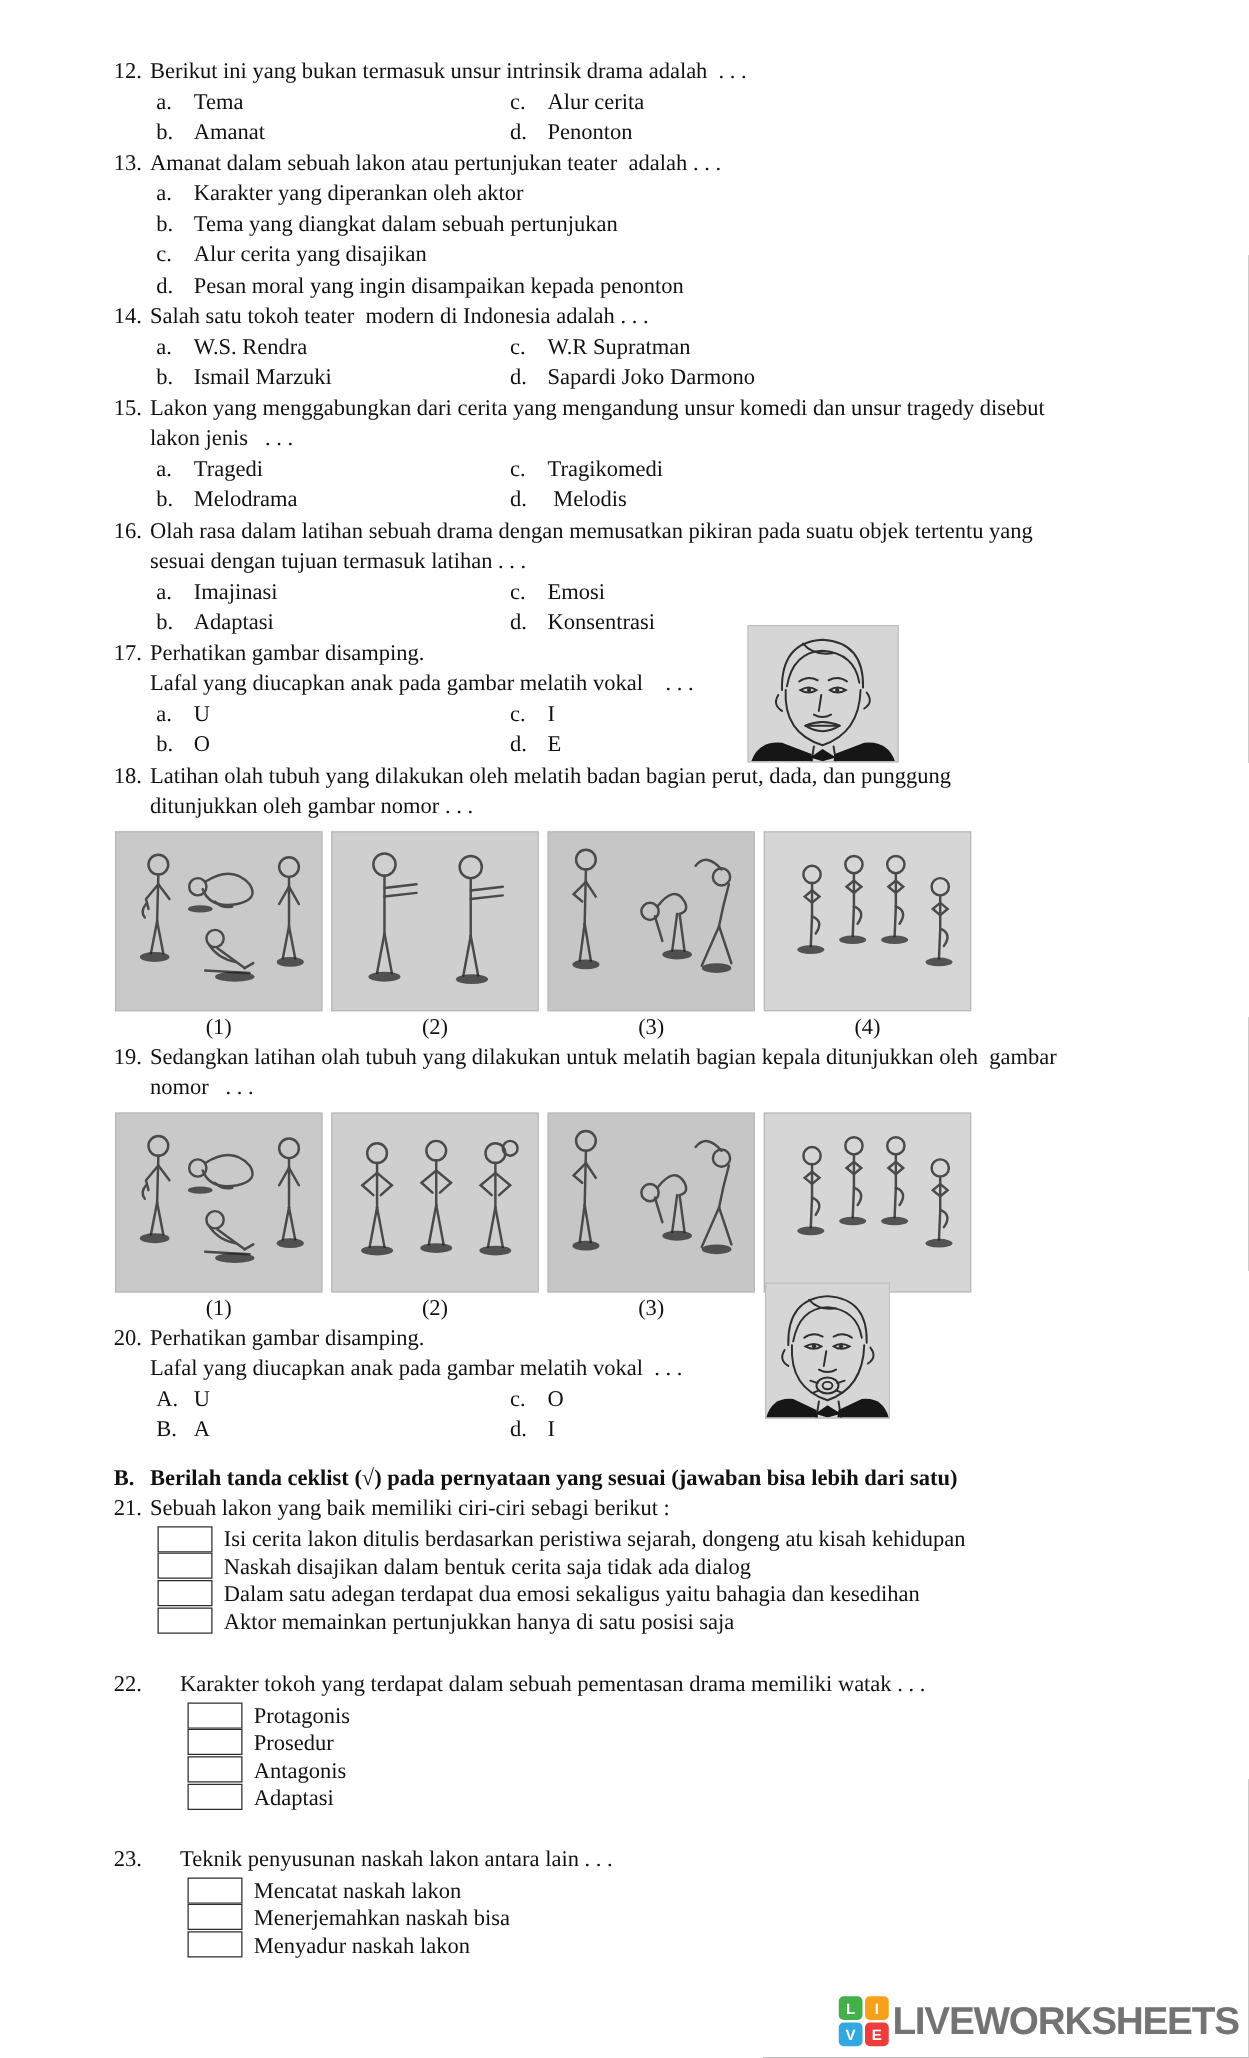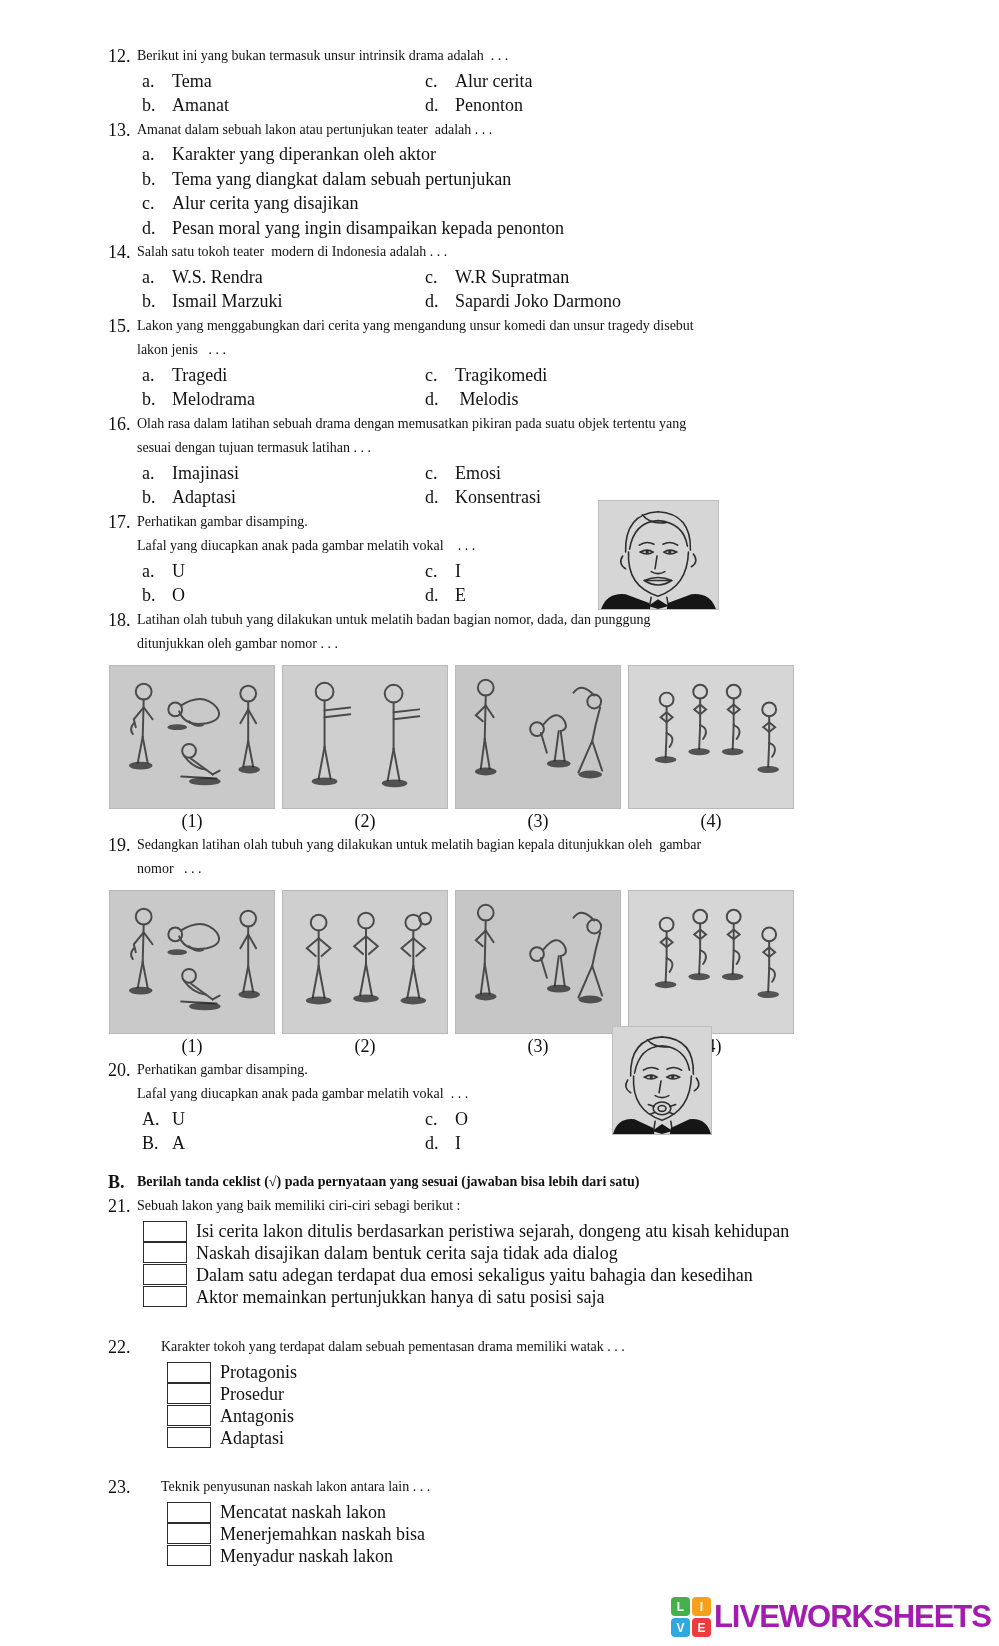--- a/index.html
+++ b/index.html
@@ -1,22 +1,22 @@
 <!DOCTYPE html>
 <html><head>
 <meta charset="utf-8">
 <style>
   html,body{margin:0;padding:0;background:#888;}
   .page{position:relative;width:999px;height:1646px;margin:0 auto;background:#ffffff;
         overflow:hidden;font-family:"Liberation Serif",serif;color:#111;}
-  .content{position:absolute;left:108px;top:44px;right:38px;}
+  .content{position:absolute;left:91px;top:44px;right:38px;}
   .q{display:flex;align-items:flex-start;}
   .qnum{width:29px;flex:none;font-size:18px;line-height:24.5px;white-space:pre;}
   .qbody{flex:1;min-width:0;}
-  .qline{font-size:14px;line-height:24.5px;white-space:pre;}
+  .qline{font-size:18px;line-height:24.5px;white-space:pre;}
   .bold{font-weight:bold;}
   .opts2{display:grid;grid-template-columns:283px 1fr;padding-left:5px;}
   .opts1{padding-left:5px;}
   .opt{display:flex;font-size:18px;line-height:24.5px;}
   .opt-letter{width:30px;flex:none;white-space:pre;}
   .opt-text{white-space:pre;}
   .strip{display:flex;gap:7px;margin-top:8px;margin-left:1px;}
   .panel{width:166px;height:144px;flex:none;border:1px solid #b9b9b9;box-sizing:border-box;overflow:hidden;}
   .panel svg{display:block;width:100%;height:100%;}
   .p1{background:#c9c9c9;} .p2{background:#cfcfcf;} .p3{background:#c6c6c6;} .p4{background:#d6d6d6;}
@@ -33,21 +33,21 @@
   .face{position:absolute;border:1px solid #bdbdbd;box-sizing:border-box;background:#d6d6d6;}
   .face svg{display:block;width:100%;height:100%;}
   .face17{left:598px;top:500px;width:121px;height:110px;}
   .face20{left:612px;top:1026px;width:100px;height:109px;}
   .logo{position:absolute;right:8px;top:1597px;display:flex;align-items:center;gap:3px;}
   .logo-mark{display:grid;grid-template-columns:19px 19px;grid-auto-rows:19px;gap:2px;}
   .logo-sq{border-radius:4px;color:#fff;font-family:"Liberation Sans",sans-serif;font-weight:bold;
            font-size:12px;display:flex;align-items:center;justify-content:center;}
   .sq-l{background:#43b04a;} .sq-i{background:#f7a11b;} .sq-v{background:#31a8e0;} .sq-e{background:#ee3b3b;}
   .logo-text{font-family:"Liberation Sans",sans-serif;font-weight:bold;font-size:31px;
-             letter-spacing:-1px;color:#a21caf;}
+             letter-spacing:-1px;color:#737373;}
   .sr{position:absolute;width:0;height:0;overflow:hidden;}
 </style>
 </head>
 <body>
 
 <svg class="sr" aria-hidden="true">
   <defs>
     <g id="scene-floor" stroke="#4a4a4a" stroke-width="2" fill="none" stroke-linecap="round">
       <circle cx="34" cy="26" r="8"></circle>
         <path d="M34 34 L33 72"></path>
@@ -327,21 +327,21 @@
               <span class="opt-letter">d.</span>
               <span class="opt-text">E</span>
             </div>
         </div>
       </div>
     </div>
 
     <div class="q">
       <div class="qnum">18.</div>
       <div class="qbody">
-        <div class="qline">Latihan olah tubuh yang dilakukan untuk melatih badan bagian nomor, dada, dan punggung</div>
+        <div class="qline">Latihan olah tubuh yang dilakukan oleh melatih badan bagian perut, dada, dan punggung</div>
         <div class="qline">ditunjukkan oleh gambar nomor . . .</div>
       </div>
     </div>
     <div class="strip">
       <div class="panel p1">
         <svg viewBox="0 0 166 144">
             <use href="#scene-floor"></use>
             <use href="#scene-floor-shadows"></use>
           </svg>
       </div>

